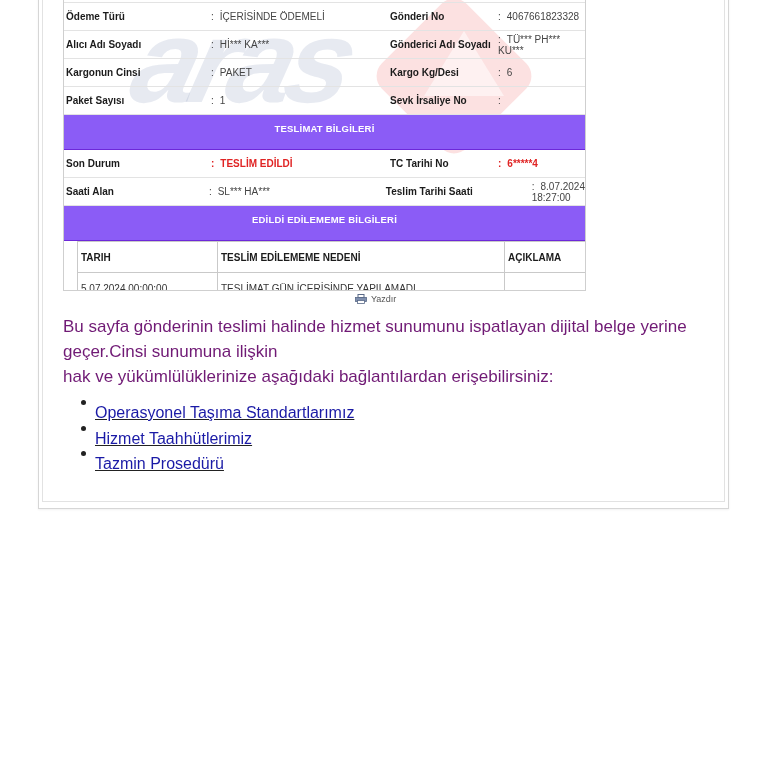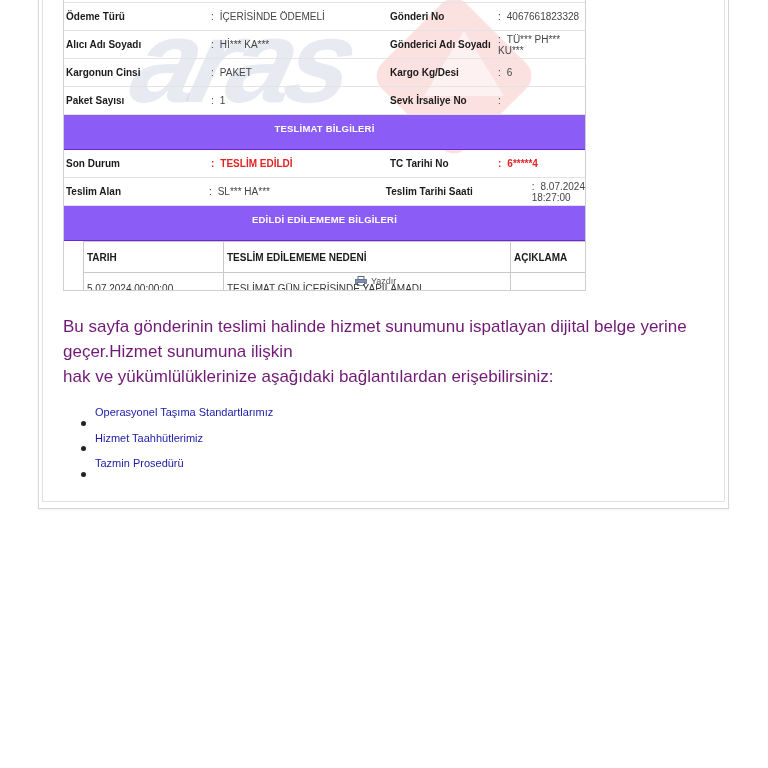--- a/index.html
+++ b/index.html
@@ -75,50 +75,50 @@
       color: #fff;
       font-weight: bold;
       font-size: 9.5px;
       text-align: center;
       line-height: 27px;
       letter-spacing: 0.2px;
       border-bottom: 1px solid #6d28d9;
     }
     .failed-table {
       width: 516px;
-      margin-left: 19px;
+      margin-left: 13px;
       border-collapse: collapse;
       font-size: 10px;
     }
     .failed-table th, .failed-table td {
       border: 1px solid #c9c9c9;
       text-align: left;
       padding-left: 3px;
       height: 31px;
     }
     .failed-table th { font-weight: bold; color: #1b1b1b; }
     .failed-table td { color: #333; }
     .print-link {
-      position: absolute; left: 312px; top: 280px;
+      position: absolute; left: 312px; top: 298px;
       display: flex; align-items: flex-start; gap: 4px;
       font-size: 9px; color: #555; cursor: pointer;
     }
     .print-link svg { width: 12px; height: 10px; }
     .notice {
       position: absolute; left: 20px; top: 318px;
       width: 640px;
       font-size: 17px; line-height: 25px; color: #701a75;
     }
     .links {
       position: absolute; left: 36px; top: 404px;
       list-style: none;
     }
     .links li {
-      font-size: 11px; line-height: 25.5px;
-      display: flex; align-items: flex-end;
+      font-size: 16px; line-height: 25.5px;
+      display: flex; align-items: flex-start; text-decoration: underline;
     }
     .links li .bullet {
       width: 5px; height: 5px; border-radius: 50%;
       background: #222; margin-right: 9px; margin-left: 2px;
     }
     .links a {
       color: #1a1aa6; text-decoration: none; cursor: pointer;
     }
   </style>
 </head>
@@ -169,21 +169,21 @@
 
         <div class="section-bar">TESLİMAT BİLGİLERİ</div>
 
         <div class="row">
           <span class="c1 lbl">Son Durum</span>
           <span class="c2 red"><span class="colon">:</span><span>TESLİM EDİLDİ</span></span>
           <span class="c3 lbl">TC Tarihi No</span>
           <span class="c4 red"><span class="colon">:</span><span>6*****4</span></span>
         </div>
         <div class="row">
-          <span class="c1 lbl">Teslim Alan</span>
+          <span class="c1 lbl">Saati Alan</span>
           <span class="c2"><span class="colon">:</span><span>SL*** HA***</span></span>
           <span class="c3 lbl" style="width:148px">Teslim Tarihi Saati</span>
           <span class="c4"><span class="colon">:</span><span>8.07.2024 18:27:00</span></span>
         </div>
 
         <div class="section-bar">EDİLDİ EDİLEMEME BİLGİLERİ</div>
 
         <table class="failed-table">
           <thead>
             <tr>
@@ -207,21 +207,21 @@
       <svg viewBox="0 0 12 10">
         <rect x="3" y="0.5" width="6" height="3" fill="none" stroke="#5a6a88" stroke-width="1"></rect>
         <rect x="0.5" y="3.5" width="11" height="4" fill="#7f8fae" stroke="#5a6a88" stroke-width="0.8"></rect>
         <rect x="2.5" y="6.5" width="7" height="3" fill="#fff" stroke="#5a6a88" stroke-width="0.8"></rect>
       </svg>
       <span>Yazdır</span>
     </div>
 
     <div class="notice">
       <div>Bu sayfa gönderinin teslimi halinde hizmet sunumunu ispatlayan dijital belge yerine</div>
-      <div>geçer.Hizmet sunumuna ilişkin</div>
+      <div>geçer.Cinsi sunumuna ilişkin</div>
       <div>hak ve yükümlülüklerinize aşağıdaki bağlantılardan erişebilirsiniz:</div>
     </div>
 
     <ul class="links">
       <li>
         <span class="bullet"></span>
         <a>Operasyonel Taşıma Standartlarımız</a>
       </li>
       <li>
         <span class="bullet"></span>

